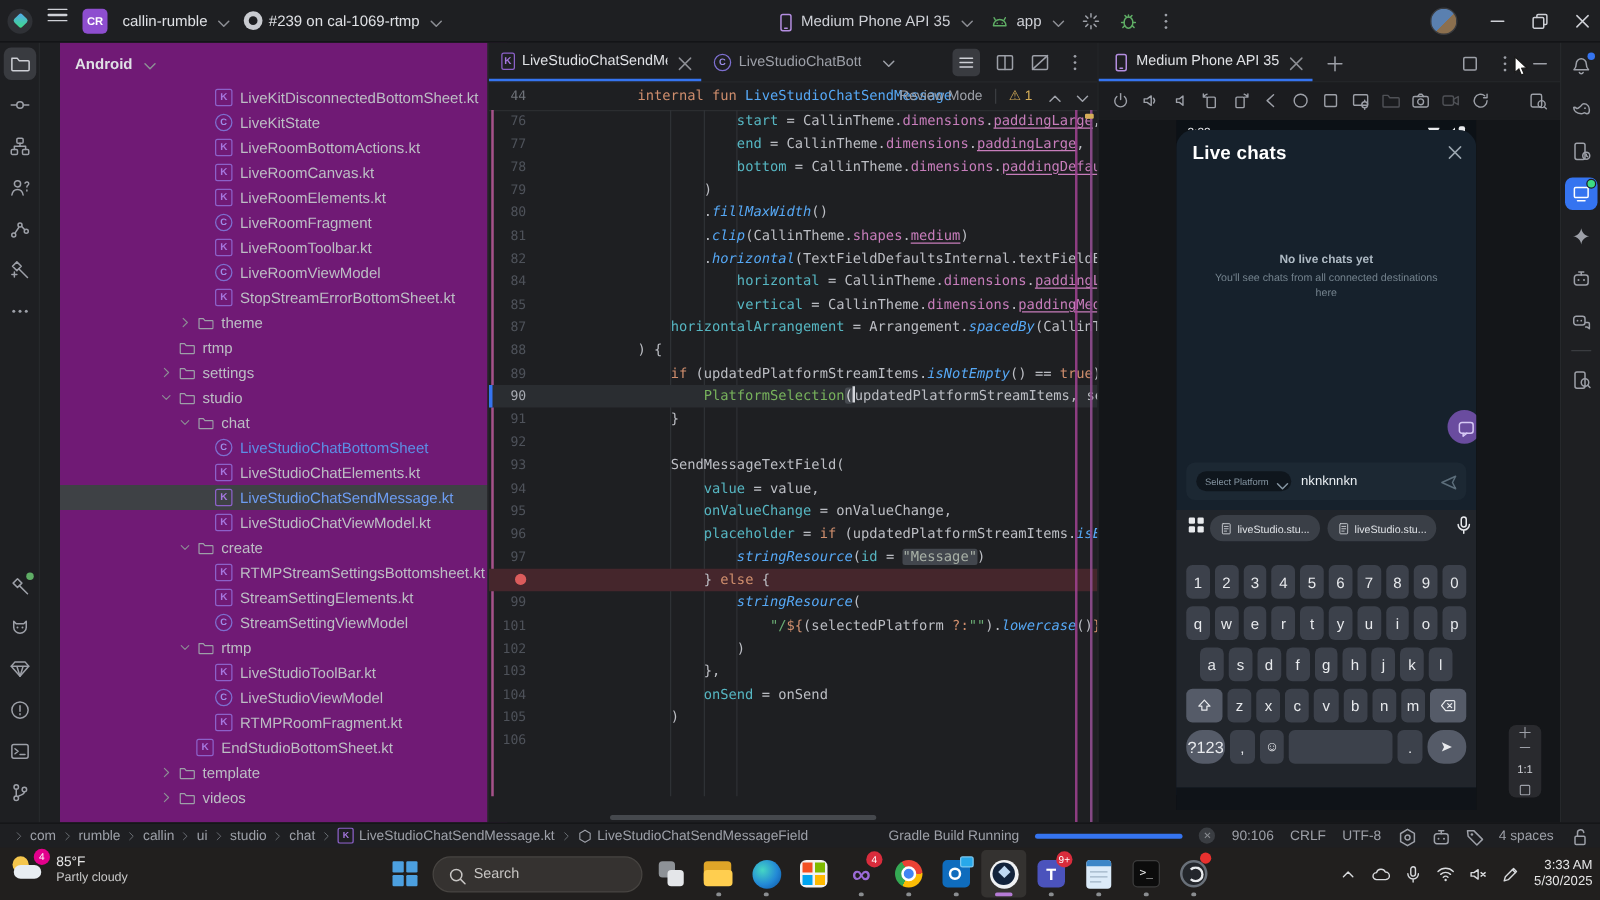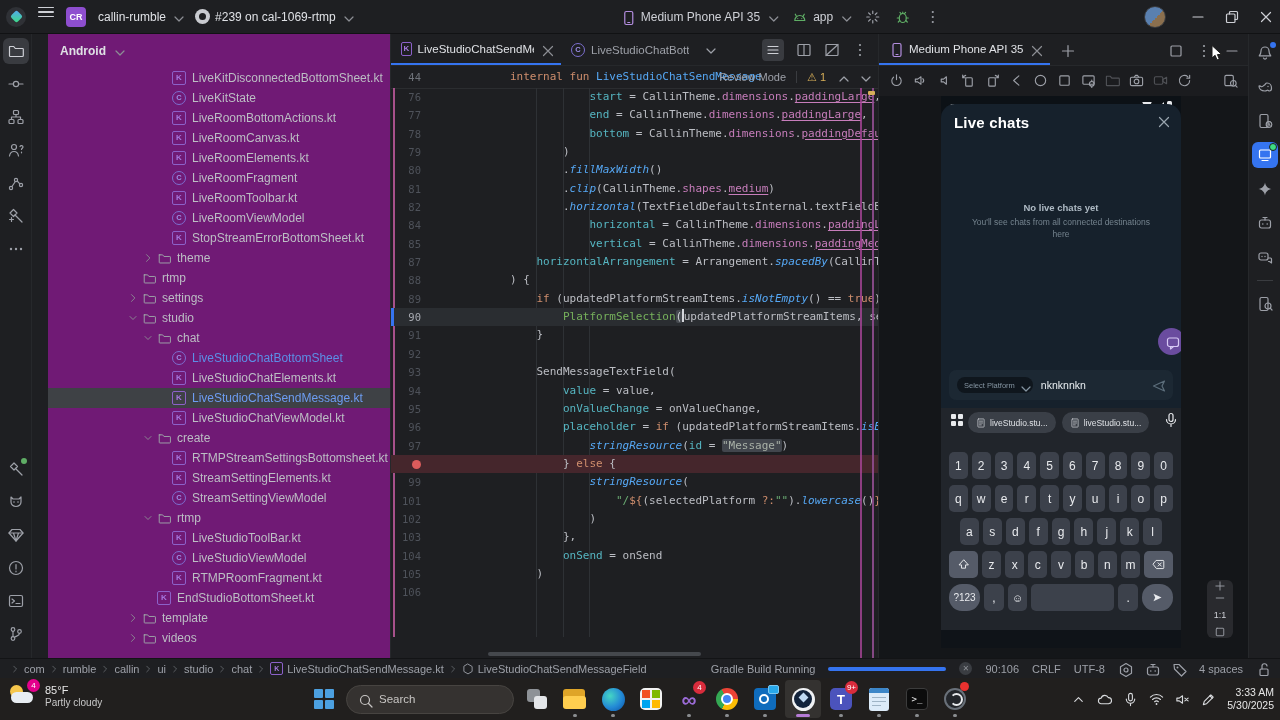--- a/index.html
+++ b/index.html
@@ -123,21 +123,21 @@
   .ph-kb{position:absolute;left:0;top:304px;width:240px;height:222px;background:#21252B;box-sizing:border-box;padding:4px 8px 0 8px}
   .kb-sugg{height:24px;display:flex;align-items:flex-start;gap:6px;color:#E8EAED;margin-bottom:16px}
   .kb-chip{height:21px;border-radius:11px;background:#3A3F47;display:flex;align-items:center;gap:4px;padding:0 8px;font-size:8.5px;color:#DEE1E5;white-space:nowrap}
   .kb-chip .ic{color:#C9CCD1}
   .kb-div{width:1px;height:14px;background:#4A4E55;margin-left:2px}
   .kb-mic{margin-left:auto;color:#E8EAED}
   .kb-row{display:flex;gap:4px;margin-top:6px;height:27px}
   .kb-row.r3{padding:0 11px}
   .key{flex:1;background:#3C414B;border-radius:5px;color:#E8EAED;font-size:12px;display:flex;align-items:center;justify-content:center}
   .key.acc{background:#555B68;flex:none;width:29px}
-  .key.small{font-size:10px;border-radius:13px;width:31px}
+  .key.small{font-size:13px;border-radius:13px;width:31px}
   .key.space{flex:4.2}
   .key .emoji{font-size:11px}
   .key.roundsend{border-radius:13px}
   .ph-gesture{position:absolute;left:0;top:526px;width:240px;height:26px;background:#0F1318;display:flex;align-items:center}
   
   #zoomctl{position:absolute;left:328px;top:484px;width:26px;border-radius:6px;background:rgba(43,45,48,.92);
     display:flex;flex-direction:column;align-items:center;color:#9DA0A8}
   #zoomctl .zbtn{height:22px;display:flex;align-items:center;justify-content:center;width:100%}
   #zoomctl .zlabel{font-size:9px;color:#CED0D6}
   

